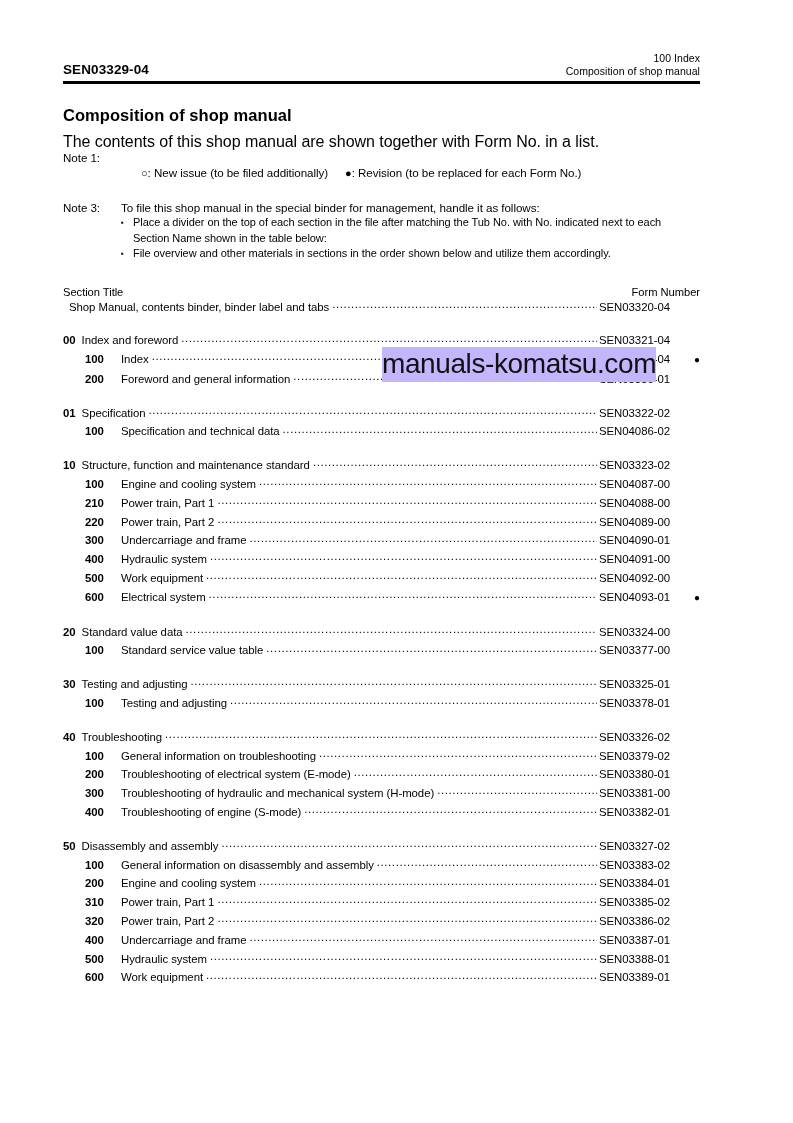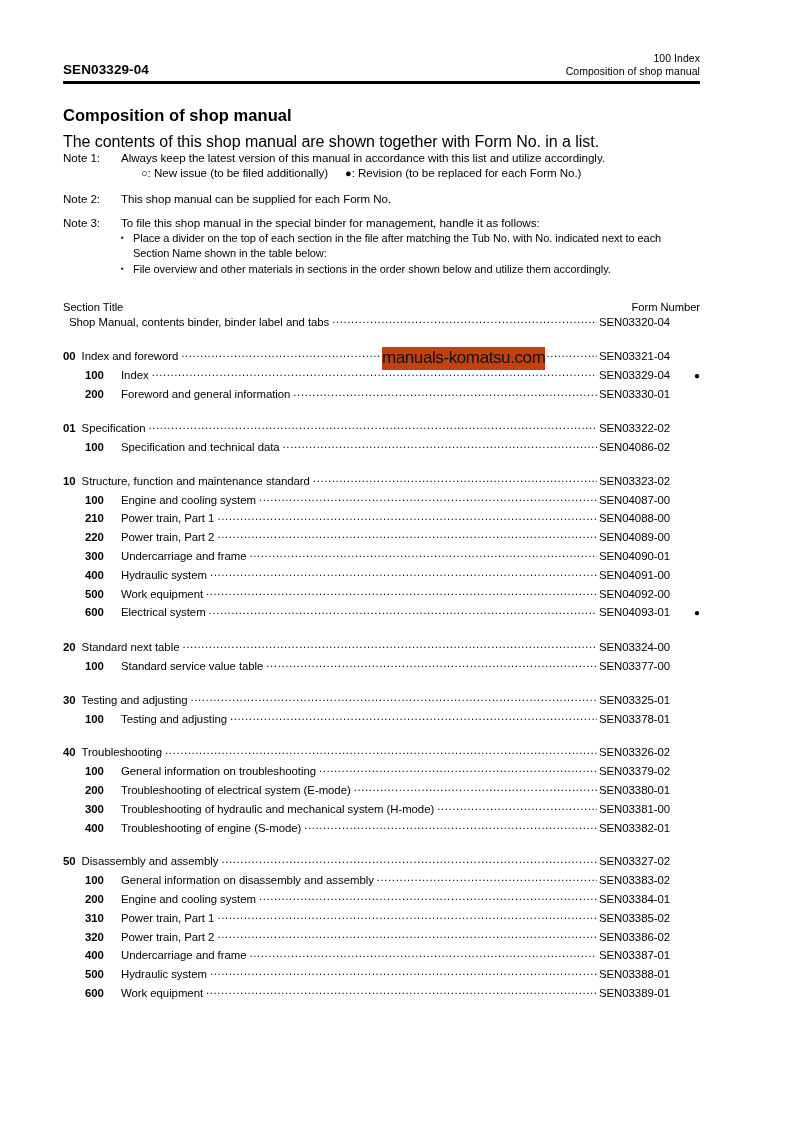--- a/index.html
+++ b/index.html
@@ -172,26 +172,26 @@
     text-align: right;
     font-size: 10px;
     padding-left: 3px;
   }
 
   
   .watermark {
     position: absolute;
     left: 382px;
     top: 347px;
-    font-size: 17px;
+    font-size: 28px;
     letter-spacing: -0.4px;
     color: #111111;
     font-family: "Liberation Sans", sans-serif;
     white-space: nowrap;
-    background: #c2410c;
+    background: #c4b5fd;
     padding: 1px 0 2px 0;
   }
 
   
   .footer {
     position: absolute;
     left: 63px;
     top: 1063px;
     width: 637px;
     display: flex;
@@ -232,34 +232,29 @@
 
   <div class="content">
 
     <h1 class="doc-title">Composition of shop manual</h1>
 
     <div class="intro-line">The contents of this shop manual are shown together with Form No. in a list.</div>
 
     <div class="note">
       <div class="note-label">Note 1:</div>
       <div class="note-body">
-        <div>Always keep the latest version of this manual in accordance with this list and utilize accordingly.</div>
       </div>
     </div>
 
     <div class="marks-line">
       <span class="mark-sym">○</span><span>:  New issue (to be filed additionally)</span><span class="mark-space"></span><span class="mark-sym">●</span><span>:  Revision (to be replaced for each Form No.)</span>
     </div>
 
     <div class="note-gap"></div>
 
-    <div class="note">
-      <div class="note-label">Note 2:</div>
-      <div class="note-body">This shop manual can be supplied for each Form No.</div>
-    </div>
 
     <div class="note-gap"></div>
 
     <div class="note">
       <div class="note-label">Note 3:</div>
       <div class="note-body">
         <div>To file this shop manual in the special binder for management, handle it as follows:</div>
         <ul class="bullets">
           <li>Place a divider on the top of each section in the file after matching the Tub No. with No. indicated next to each Section Name shown in the table below:</li>
           <li>File overview and other materials in sections in the order shown below and utilize them accordingly.</li>
@@ -370,21 +365,21 @@
           <div class="row lvl2">
             <span class="num">600</span>
             <span class="ttl">Electrical system</span>
             <span class="leader"></span>
             <span class="form">SEN04093-01</span>
             <span class="mark">●</span>
           </div>
           <div class="grp-gap"></div>
           <div class="row lvl1">
             <span class="num">20</span>
-            <span class="ttl">Standard next table</span>
+            <span class="ttl">Standard value data</span>
             <span class="leader"></span>
             <span class="form">SEN03324-00</span>
             <span class="mark"></span>
           </div>
           <div class="row lvl2">
             <span class="num">100</span>
             <span class="ttl">Standard service value table</span>
             <span class="leader"></span>
             <span class="form">SEN03377-00</span>
             <span class="mark"></span>

